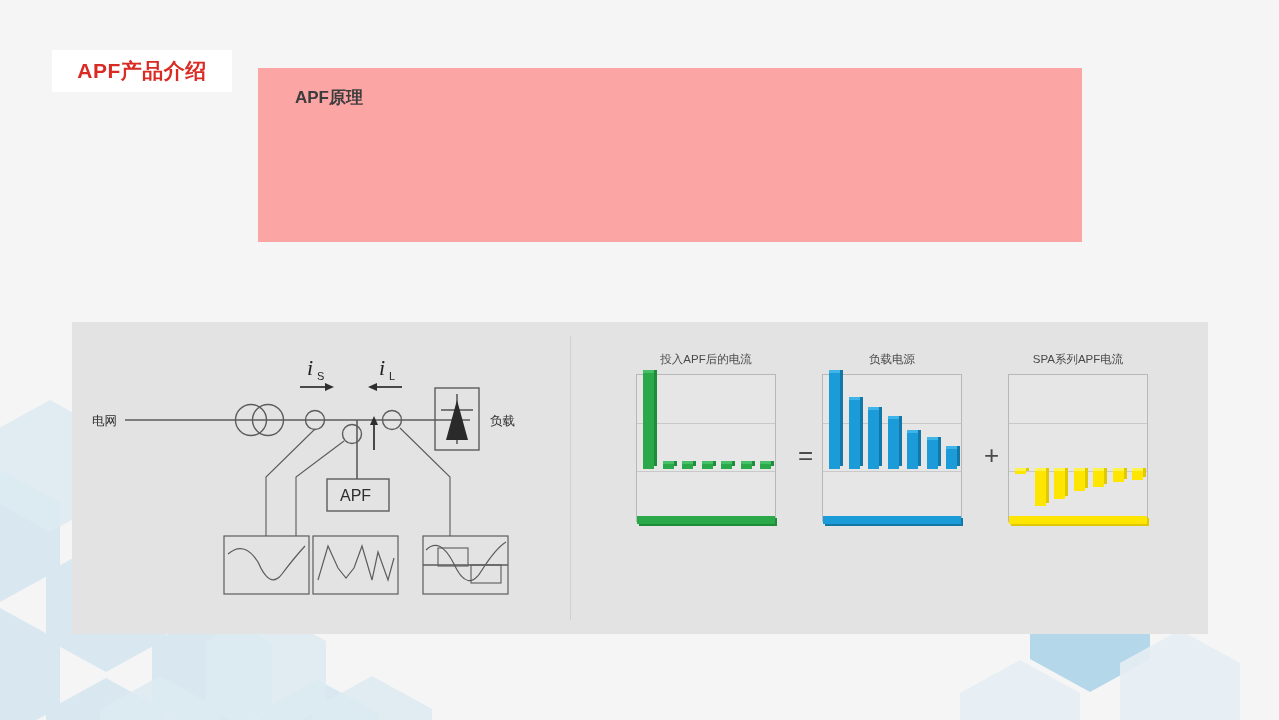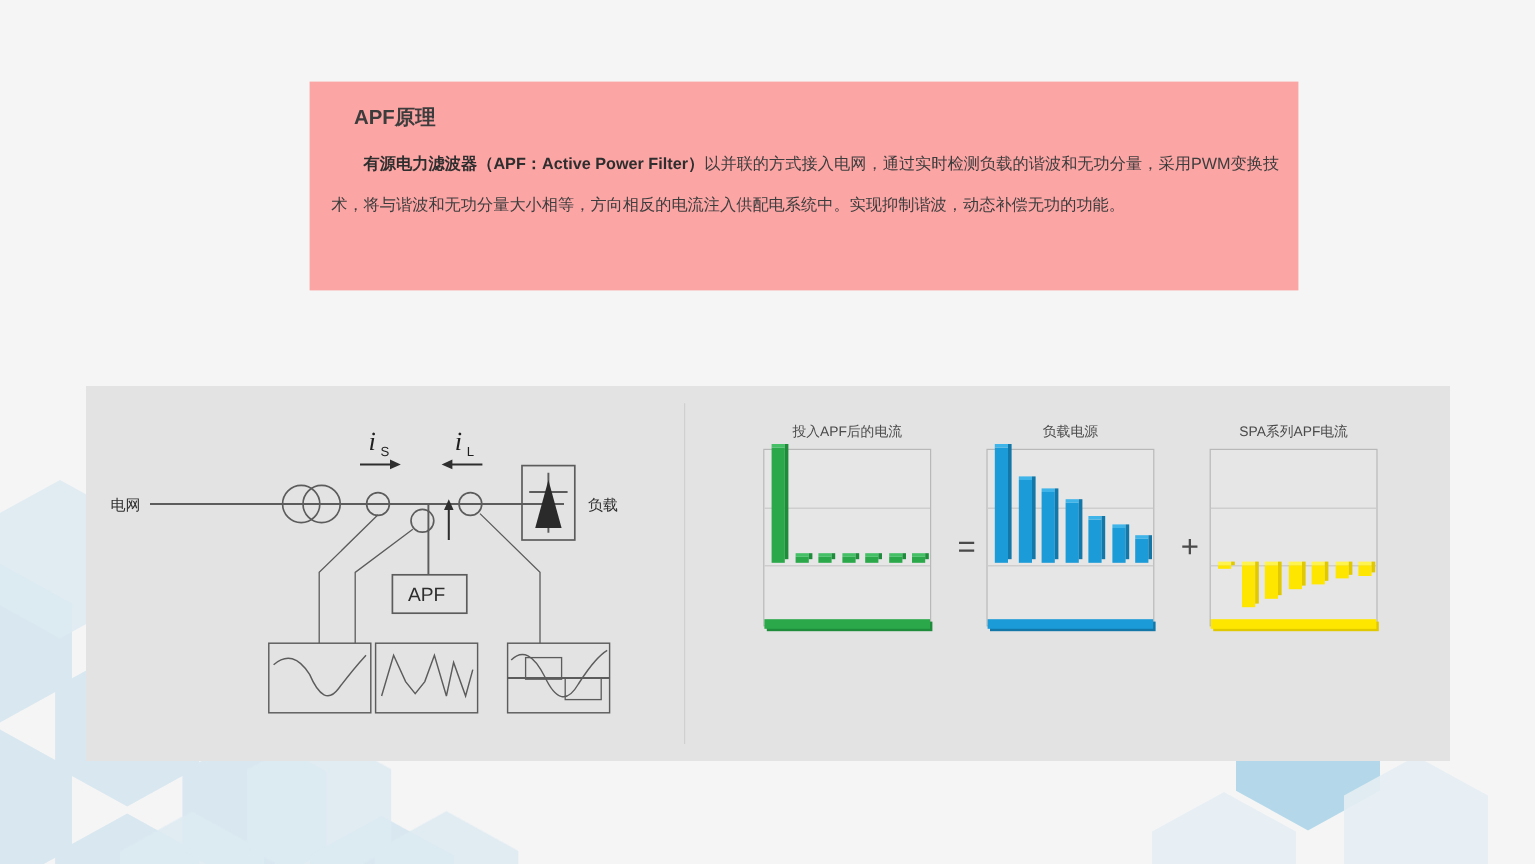--- a/index.html
+++ b/index.html
@@ -178,26 +178,26 @@
     </g>
     <g fill="#a9d4e8" opacity="0.85">
       <use href="#hexshape" x="1030" y="560"></use>
     </g>
     <g fill="#e6eff4" opacity="0.9">
       <use href="#hexshape" x="1120" y="630"></use>
       <use href="#hexshape" x="960" y="660"></use>
     </g>
   </svg>
 
+  <div id="title-chip">
+    <span class="t">APF产品介绍</span>
+  </div>
 
   <div id="text-card">
     <div class="heading">APF原理</div>
-    <div class="body">
-      <b>有源电力滤波器（APF：Active Power Filter）</b><span>以并联的方式接入电网，通过实时检测负载的谐波和无功分量，采用PWM变换技术，将与谐波和无功分量大小相等，方向相反的电流注入供配电系统中。实现抑制谐波，动态补偿无功的功能。</span>
-    </div>
   </div>
 
   <div id="panel">
     <div id="panel-divider"></div>
 
     <svg id="circuit" viewBox="0 0 498 312">
       <g stroke="#5c5c5c" fill="none" stroke-width="1.6">
 
         <line x1="53" y1="98" x2="398" y2="98"></line>
 

